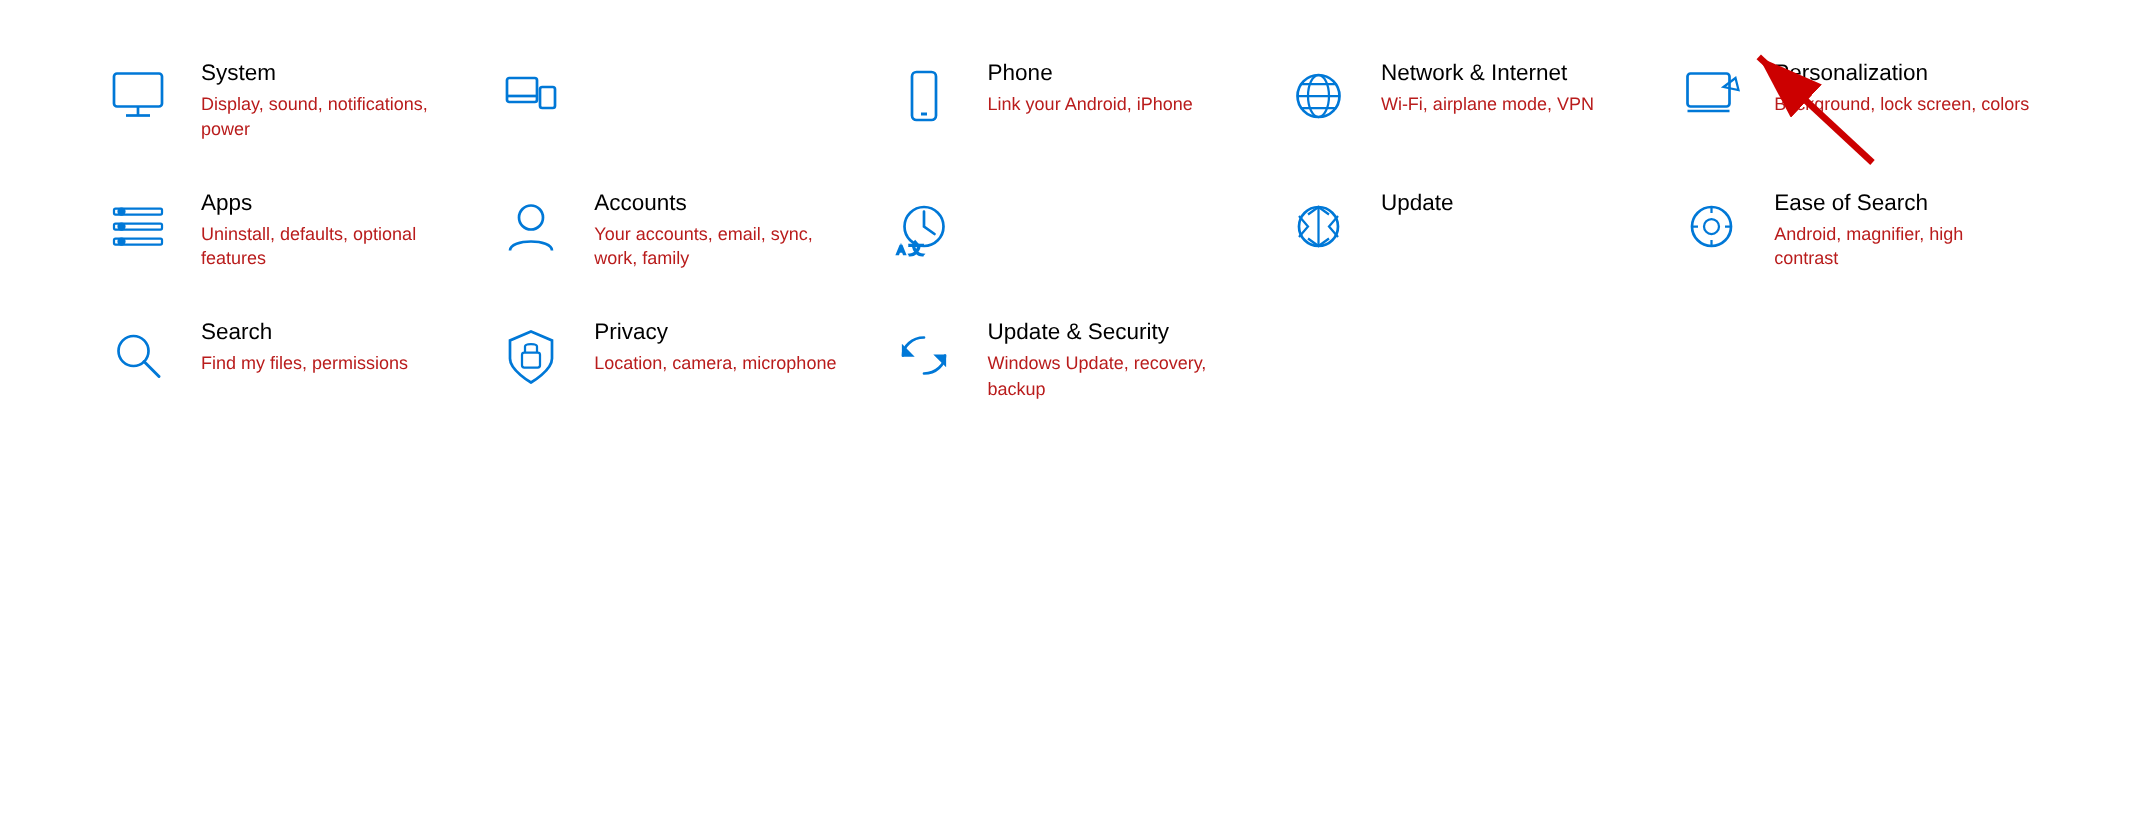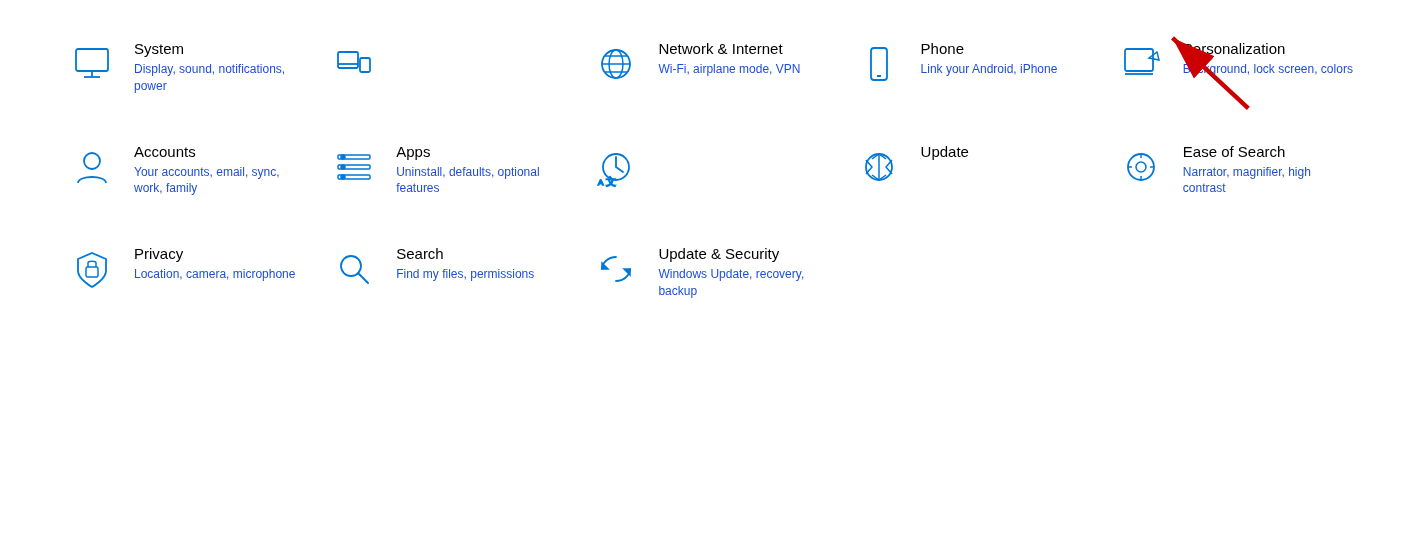--- a/index.html
+++ b/index.html
@@ -7,21 +7,21 @@
       background: #ffffff;
       font-family: 'Segoe UI', Arial, sans-serif;
       width: 1421px;
       min-height: 548px;
       padding: 30px 60px;
     }
     .settings-grid {
       display: grid;
       grid-template-columns: repeat(5, 1fr);
       grid-template-rows: auto auto auto;
-      gap: 28px 10px;
+      gap: 12px 10px;
     }
     .settings-item {
       display: flex;
       align-items: flex-start;
       gap: 18px;
       padding: 10px 8px;
       cursor: pointer;
       border-radius: 4px;
       transition: background 0.1s;
     }
@@ -46,21 +46,21 @@
       flex-direction: column;
       gap: 4px;
     }
     .item-title {
       font-size: 15px;
       font-weight: 400;
       color: #000000;
     }
     .item-subtitle {
       font-size: 12px;
-      color: #1d4ed8;
+      color: #b91c1c;
       line-height: 1.4;
     }
     .page-wrapper {
       position: relative;
     }
     .annotation-arrow {
       position: absolute;
       top: 20px;
       left: 1090px;
       width: 120px;
@@ -91,67 +91,55 @@
       <svg viewBox="0 0 40 40">
             <rect x="4" y="8" width="20" height="16" rx="1.5" stroke="#0078d7" stroke-width="1.8" fill="none"></rect>
             <rect x="26" y="14" width="10" height="14" rx="1.5" stroke="#0078d7" stroke-width="1.8" fill="none"></rect>
             <line x1="4" y1="20" x2="24" y2="20" stroke="#0078d7" stroke-width="1.8"></line>
           </svg>
     </div>
   </div>
       <div class="settings-item">
     <div class="icon-container">
       <svg viewBox="0 0 40 40">
+            <rect x="12" y="4" width="16" height="32" rx="3" stroke="#0078d7" stroke-width="1.8" fill="none"></rect>
+            <line x1="18" y1="32" x2="22" y2="32" stroke="#0078d7" stroke-width="2"></line>
+          </svg>
+    </div>
+    <div class="item-text">
+      <div class="item-title">Phone</div>
+      <div class="item-subtitle">Link your Android, iPhone</div>
+    </div>
+  </div>
+      <div class="settings-item">
+    <div class="icon-container">
+      <svg viewBox="0 0 40 40">
             <circle cx="20" cy="20" r="14" stroke="#0078d7" stroke-width="1.8" fill="none"></circle>
             <ellipse cx="20" cy="20" rx="7" ry="14" stroke="#0078d7" stroke-width="1.5" fill="none"></ellipse>
             <line x1="6" y1="20" x2="34" y2="20" stroke="#0078d7" stroke-width="1.5"></line>
             <line x1="8" y1="12" x2="32" y2="12" stroke="#0078d7" stroke-width="1.5"></line>
             <line x1="8" y1="28" x2="32" y2="28" stroke="#0078d7" stroke-width="1.5"></line>
           </svg>
     </div>
     <div class="item-text">
       <div class="item-title">Network &amp; Internet</div>
       <div class="item-subtitle">Wi-Fi, airplane mode, VPN</div>
     </div>
   </div>
       <div class="settings-item">
     <div class="icon-container">
       <svg viewBox="0 0 40 40">
-            <rect x="12" y="4" width="16" height="32" rx="3" stroke="#0078d7" stroke-width="1.8" fill="none"></rect>
-            <line x1="18" y1="32" x2="22" y2="32" stroke="#0078d7" stroke-width="2"></line>
-          </svg>
-    </div>
-    <div class="item-text">
-      <div class="item-title">Phone</div>
-      <div class="item-subtitle">Link your Android, iPhone</div>
-    </div>
-  </div>
-      <div class="settings-item">
-    <div class="icon-container">
-      <svg viewBox="0 0 40 40">
             <rect x="4" y="5" width="28" height="22" rx="2" stroke="#0078d7" stroke-width="1.8" fill="none"></rect>
             <path d="M28 14 L36 8 L38 16 L28 14Z" stroke="#0078d7" stroke-width="1.5" fill="none"></path>
             <line x1="4" y1="30" x2="32" y2="30" stroke="#0078d7" stroke-width="1.8"></line>
           </svg>
     </div>
     <div class="item-text">
       <div class="item-title">Personalization</div>
       <div class="item-subtitle">Background, lock screen, colors</div>
-    </div>
-  </div>
-      <div class="settings-item">
-    <div class="icon-container">
-      <svg viewBox="0 0 40 40">
-            <circle cx="20" cy="14" r="8" stroke="#0078d7" stroke-width="1.8" fill="none"></circle>
-            <path d="M6 36 C6 28 34 28 34 36" stroke="#0078d7" stroke-width="1.8" fill="none"></path>
-          </svg>
-    </div>
-    <div class="item-text">
-      <div class="item-title">Accounts</div>
-      <div class="item-subtitle">Your accounts, email, sync, work, family</div>
     </div>
   </div>
       <div class="settings-item">
     <div class="icon-container">
       <svg viewBox="0 0 40 40">
             <rect x="4" y="8" width="32" height="4" rx="1" stroke="#0078d7" stroke-width="1.5" fill="none"></rect>
             <rect x="4" y="18" width="32" height="4" rx="1" stroke="#0078d7" stroke-width="1.5" fill="none"></rect>
             <rect x="4" y="28" width="32" height="4" rx="1" stroke="#0078d7" stroke-width="1.5" fill="none"></rect>
             <circle cx="9" cy="10" r="2" fill="#0078d7"></circle>
             <circle cx="9" cy="20" r="2" fill="#0078d7"></circle>
@@ -159,20 +147,32 @@
           </svg>
     </div>
     <div class="item-text">
       <div class="item-title">Apps</div>
       <div class="item-subtitle">Uninstall, defaults, optional features</div>
     </div>
   </div>
       <div class="settings-item">
     <div class="icon-container">
       <svg viewBox="0 0 40 40">
+            <circle cx="20" cy="14" r="8" stroke="#0078d7" stroke-width="1.8" fill="none"></circle>
+            <path d="M6 36 C6 28 34 28 34 36" stroke="#0078d7" stroke-width="1.8" fill="none"></path>
+          </svg>
+    </div>
+    <div class="item-text">
+      <div class="item-title">Accounts</div>
+      <div class="item-subtitle">Your accounts, email, sync, work, family</div>
+    </div>
+  </div>
+      <div class="settings-item">
+    <div class="icon-container">
+      <svg viewBox="0 0 40 40">
             <circle cx="20" cy="20" r="13" stroke="#0078d7" stroke-width="1.8" fill="none"></circle>
             <polyline points="20,10 20,20 27,25" stroke="#0078d7" stroke-width="1.8" fill="none" stroke-linecap="round"></polyline>
             <text x="2" y="38" font-size="8" fill="#0078d7" font-family="Arial">A</text>
             <text x="10" y="38" font-size="10" fill="#0078d7" font-family="Arial">文</text>
           </svg>
     </div>
   </div>
       <div class="settings-item">
     <div class="icon-container">
       <svg viewBox="0 0 40 40">
@@ -194,46 +194,46 @@
             <circle cx="20" cy="20" r="13" stroke="#0078d7" stroke-width="1.8" fill="none"></circle>
             <circle cx="20" cy="20" r="5" stroke="#0078d7" stroke-width="1.5" fill="none"></circle>
             <path d="M20 7 L20 11" stroke="#0078d7" stroke-width="1.5"></path>
             <path d="M20 29 L20 33" stroke="#0078d7" stroke-width="1.5"></path>
             <path d="M7 20 L11 20" stroke="#0078d7" stroke-width="1.5"></path>
             <path d="M29 20 L33 20" stroke="#0078d7" stroke-width="1.5"></path>
           </svg>
     </div>
     <div class="item-text">
       <div class="item-title">Ease of Search</div>
-      <div class="item-subtitle">Narrator, magnifier, high contrast</div>
+      <div class="item-subtitle">Android, magnifier, high contrast</div>
+    </div>
+  </div>
+      <div class="settings-item">
+    <div class="icon-container">
+      <svg viewBox="0 0 40 40">
+            <circle cx="17" cy="17" r="10" stroke="#0078d7" stroke-width="1.8" fill="none"></circle>
+            <line x1="24" y1="24" x2="34" y2="34" stroke="#0078d7" stroke-width="2" stroke-linecap="round"></line>
+          </svg>
+    </div>
+    <div class="item-text">
+      <div class="item-title">Search</div>
+      <div class="item-subtitle">Find my files, permissions</div>
     </div>
   </div>
       <div class="settings-item">
     <div class="icon-container">
       <svg viewBox="0 0 40 40">
             <path d="M20 4 L34 10 L34 22 C34 30 20 38 20 38 C20 38 6 30 6 22 L6 10 Z" stroke="#0078d7" stroke-width="1.8" fill="none"></path>
             <rect x="14" y="18" width="12" height="10" rx="1.5" stroke="#0078d7" stroke-width="1.5" fill="none"></rect>
             <path d="M16 18 L16 14 C16 11.8 24 11.8 24 14 L24 18" stroke="#0078d7" stroke-width="1.5" fill="none"></path>
           </svg>
     </div>
     <div class="item-text">
       <div class="item-title">Privacy</div>
       <div class="item-subtitle">Location, camera, microphone</div>
-    </div>
-  </div>
-      <div class="settings-item">
-    <div class="icon-container">
-      <svg viewBox="0 0 40 40">
-            <circle cx="17" cy="17" r="10" stroke="#0078d7" stroke-width="1.8" fill="none"></circle>
-            <line x1="24" y1="24" x2="34" y2="34" stroke="#0078d7" stroke-width="2" stroke-linecap="round"></line>
-          </svg>
-    </div>
-    <div class="item-text">
-      <div class="item-title">Search</div>
-      <div class="item-subtitle">Find my files, permissions</div>
     </div>
   </div>
       <div class="settings-item">
     <div class="icon-container">
       <svg viewBox="0 0 40 40">
             <path d="M20 8 C12 8 6 14 6 20" stroke="#0078d7" stroke-width="1.8" fill="none" stroke-linecap="round"></path>
             <path d="M20 32 C28 32 34 26 34 20" stroke="#0078d7" stroke-width="1.8" fill="none" stroke-linecap="round"></path>
             <polygon points="6,14 6,20 12,20" fill="#0078d7"></polygon>
             <polygon points="34,26 34,20 28,20" fill="#0078d7"></polygon>
           </svg>

